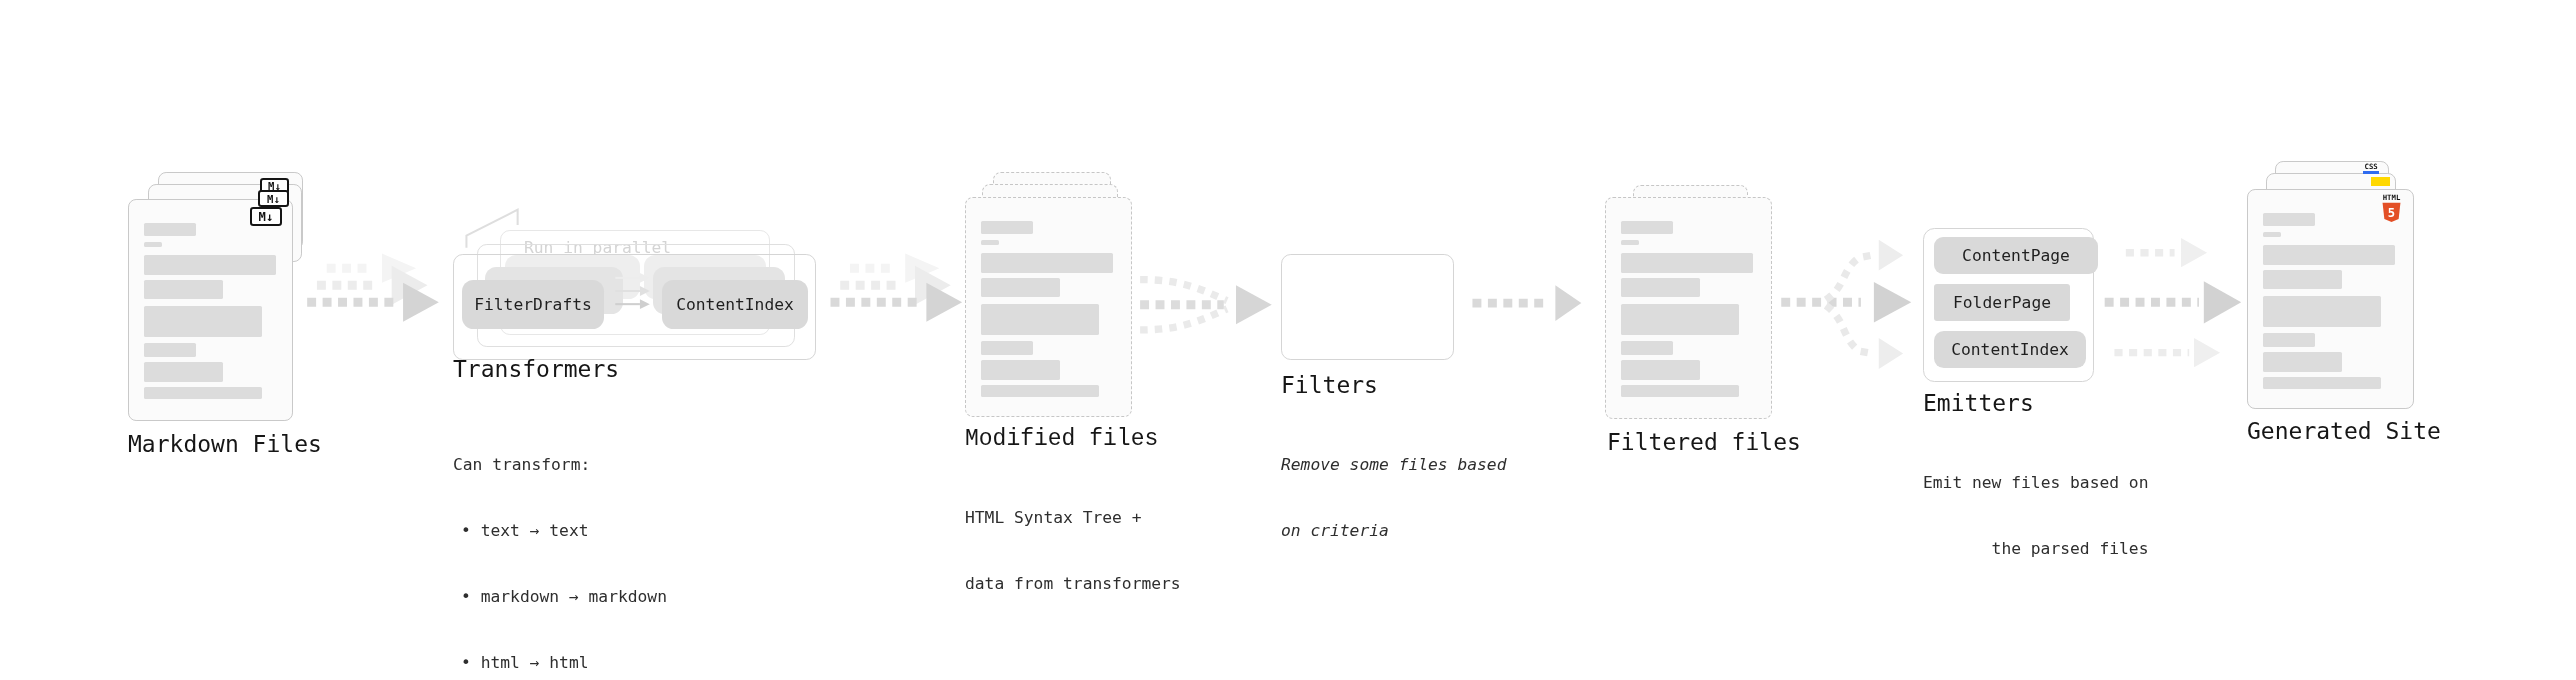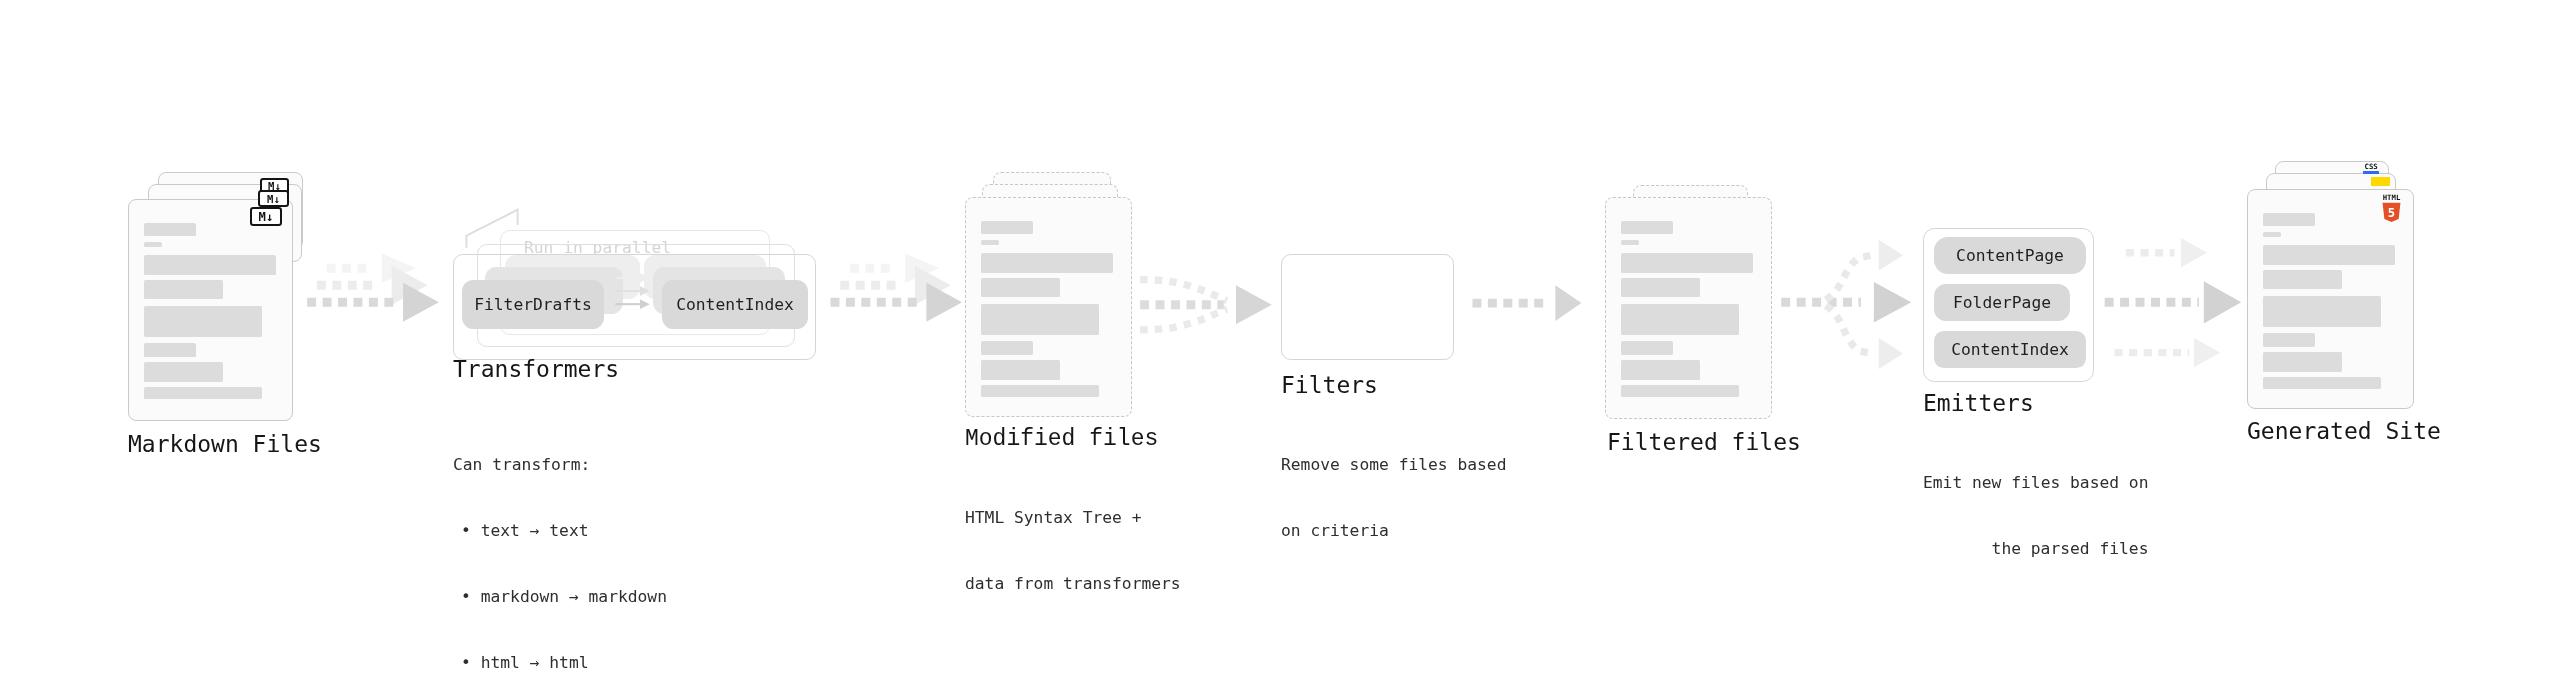--- a/index.html
+++ b/index.html
@@ -168,43 +168,43 @@
       </div>
   </div>
   <div class="doc-label" style="left:965px;top:426px;font-family:Liberation Mono, monospace;">Modified files</div>
   <div class="body-text" style="left:965px;top:463px;">
     <div>HTML Syntax Tree +</div>
     <div>data from transformers</div>
   </div>
 
   <div class="gbox" style="left:1281px;top:254px;width:173px;height:106px;"></div>
   <div class="title" style="left:1281px;top:372px;">Filters</div>
-  <div class="body-text" style="left:1281px;top:410px;">
+  <div class="body-text" style="left:1281px;top:410px;font-style:italic;">
     <div>Remove some files based</div>
     <div>on criteria</div>
   </div>
 
   <div class="doc dashed" style="left:1633px;top:185px;width:115px;height:78px;"></div>
   <div class="doc dashed" style="left:1605px;top:197px;width:167px;height:222px;">
     <div class="bars">
         <span class="bar b1"></span>
         <span class="bar b2"></span>
         <span class="bar b3"></span>
         <span class="bar b4"></span>
         <span class="bar b5"></span>
         <span class="bar b6"></span>
         <span class="bar b7"></span>
         <span class="bar b8"></span>
       </div>
   </div>
   <div class="doc-label" style="left:1607px;top:429px;">Filtered files</div>
 
   <div class="gbox" style="left:1923px;top:228px;width:171px;height:154px;border-radius:11.4px;"></div>
-  <div class="pill" style="left:1934px;top:237px;width:152px;height:37px;border-radius:14px;">ContentPage</div>
-  <div class="pill" style="left:1934px;top:284px;width:136px;height:37px;border-radius:12px;">FolderPage</div>
+  <div class="pill" style="left:1934px;top:237px;width:164px;height:37px;border-radius:9px;">ContentPage</div>
+  <div class="pill" style="left:1934px;top:284px;width:136px;height:37px;border-radius:3px;">FolderPage</div>
   <div class="pill" style="left:1934px;top:331px;width:152px;height:37px;border-radius:9.8px;">ContentIndex</div>
   <div class="title" style="left:1923px;top:390px;">Emitters</div>
   <div class="body-text" style="left:1923px;top:428px;text-align:right;">
     <div>Emit new files based on</div>
     <div>the parsed files</div>
   </div>
 
   <div class="doc" style="left:2275px;top:161px;width:114px;height:78px;"></div>
   <div class="css-badge" style="left:2363px;top:163px;">
     <div class="css-text">CSS</div>

